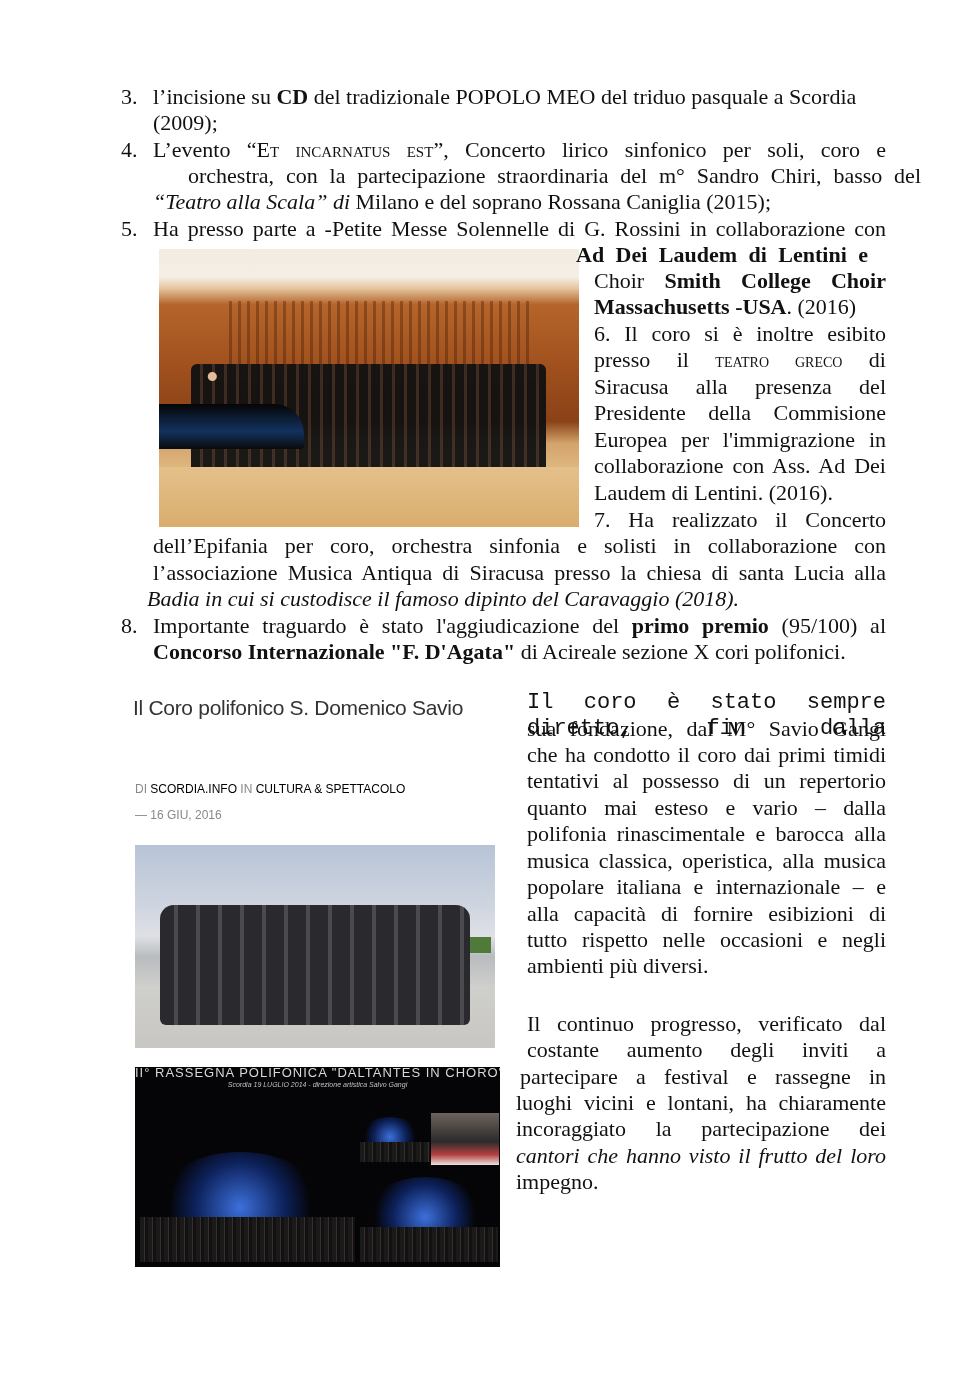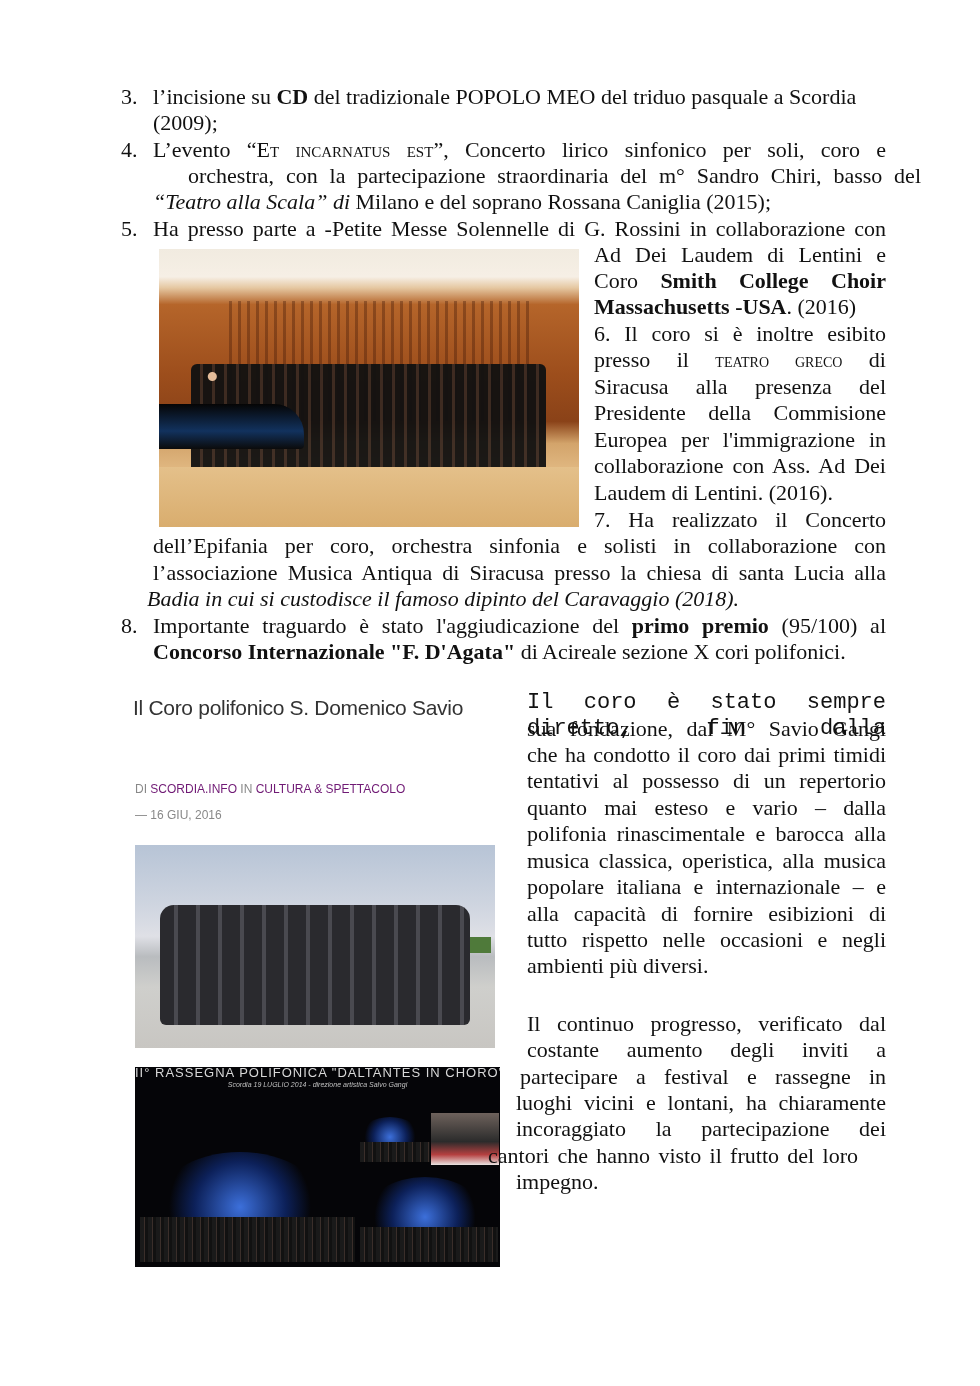--- a/index.html
+++ b/index.html
@@ -38,21 +38,21 @@
       border-radius: 0 30px 4px 0;
     }
     .photo-smith .floor {
       position: absolute; left: 0; bottom: 0; width: 100%; height: 60px;
       background: linear-gradient(180deg, #e4c08a, #d9ad6e);
     }
 
     .photo-clip { left: 130px; top: 687px; width: 377px; height: 156px; background: #fff; }
     .clip-title { position: absolute; left: 3px; font-family: "Liberation Sans", "DejaVu Sans", sans-serif; font-size: 21px; line-height: 26px; color: #333; letter-spacing: -0.3px; white-space: nowrap; }
     .clip-meta { position: absolute; left: 5px; font-family: "Liberation Sans", "DejaVu Sans", sans-serif; font-size: 12px; line-height: 14px; color: #888; white-space: nowrap; }
-    .clip-link { color: #701a75; }
+    .clip-link { color: #000000; }
 
     .photo-group {
       left: 135px; top: 845px; width: 360px; height: 203px;
       background: linear-gradient(180deg, #b7c4d6 0%, #cfd5e0 30%, #dfe0e6 45%, #b9bcbf 55%, #cfcfcc 70%, #c8c6c2 100%);
     }
     .photo-group .people {
       position: absolute; left: 25px; top: 60px; width: 310px; height: 120px;
       background: repeating-linear-gradient(90deg, #2a2a2e 0 14px, #4a4a50 14px 18px, #2a2a2e 18px 22px);
       border-radius: 14px 14px 6px 6px;
     }
@@ -89,23 +89,23 @@
 <span class="num" style="top:216px">5.</span>
 <div class="line just" style="left:153px; top:216px; width:733px;">Ha presso parte a -Petite Messe Solennelle di G. Rossini in collaborazione con</div>
 
 <div class="photo photo-smith">
   <div class="wall-stripes"></div>
   <div class="choir"></div>
   <div class="floor"></div>
   <div class="piano"></div>
 </div>
 
-<div class="line just" style="left:594px; top:242px; width:292px;">Ad Dei Laudem di Lentini e</div>
+<div class="line just" style="left:576px; top:242px; width:292px;font-weight:bold;">Ad Dei Laudem di Lentini e</div>
 <div class="line just" style="left:594px; top:268px; width:292px;">
-  <span>Coro </span><b>Smith College Choir</b>
+  <span>Choir </span><b>Smith College Choir</b>
 </div>
 <div class="line" style="left:594px; top:294px;">
   <b>Massachusetts -USA</b><span>. (2016)</span>
 </div>
 
 <div class="line just" style="left:594px; top:321px; width:292px;">6. Il coro si è inoltre esibito</div>
 <div class="line just" style="left:594px; top:347px; width:292px;">
   <span>presso il </span><span class="sc" style="font-size:20px">teatro greco</span><span> di</span>
 </div>
 <div class="line just" style="left:594px; top:374px; width:292px;">Siracusa alla presenza del</div>
@@ -162,14 +162,14 @@
 <div class="line just" style="left:527px; top:874px; width:359px;">popolare italiana e internazionale – e</div>
 <div class="line just" style="left:527px; top:901px; width:359px;">alla capacità di fornire esibizioni di</div>
 <div class="line just" style="left:527px; top:927px; width:359px;">tutto rispetto nelle occasioni e negli</div>
 <div class="line" style="left:527px; top:953px;">ambienti più diversi.</div>
 
 <div class="line just" style="left:527px; top:1011px; width:359px;">Il continuo progresso, verificato dal</div>
 <div class="line just" style="left:527px; top:1037px; width:359px;">costante aumento degli inviti a</div>
 <div class="line just" style="left:520px; top:1064px; width:366px;">partecipare a festival e rassegne in</div>
 <div class="line just" style="left:516px; top:1090px; width:370px;">luoghi vicini e lontani, ha chiaramente</div>
 <div class="line just" style="left:516px; top:1116px; width:370px;">incoraggiato la partecipazione dei</div>
-<div class="line just" style="left:488px; top:1143px; width:370px;">cantori che hanno visto il frutto del loro</div>
+<div class="line just" style="left:516px; top:1143px; width:370px;font-style:italic;">cantori che hanno visto il frutto del loro</div>
 <div class="line" style="left:516px; top:1169px;">impegno.</div>
 
 </body></html>

